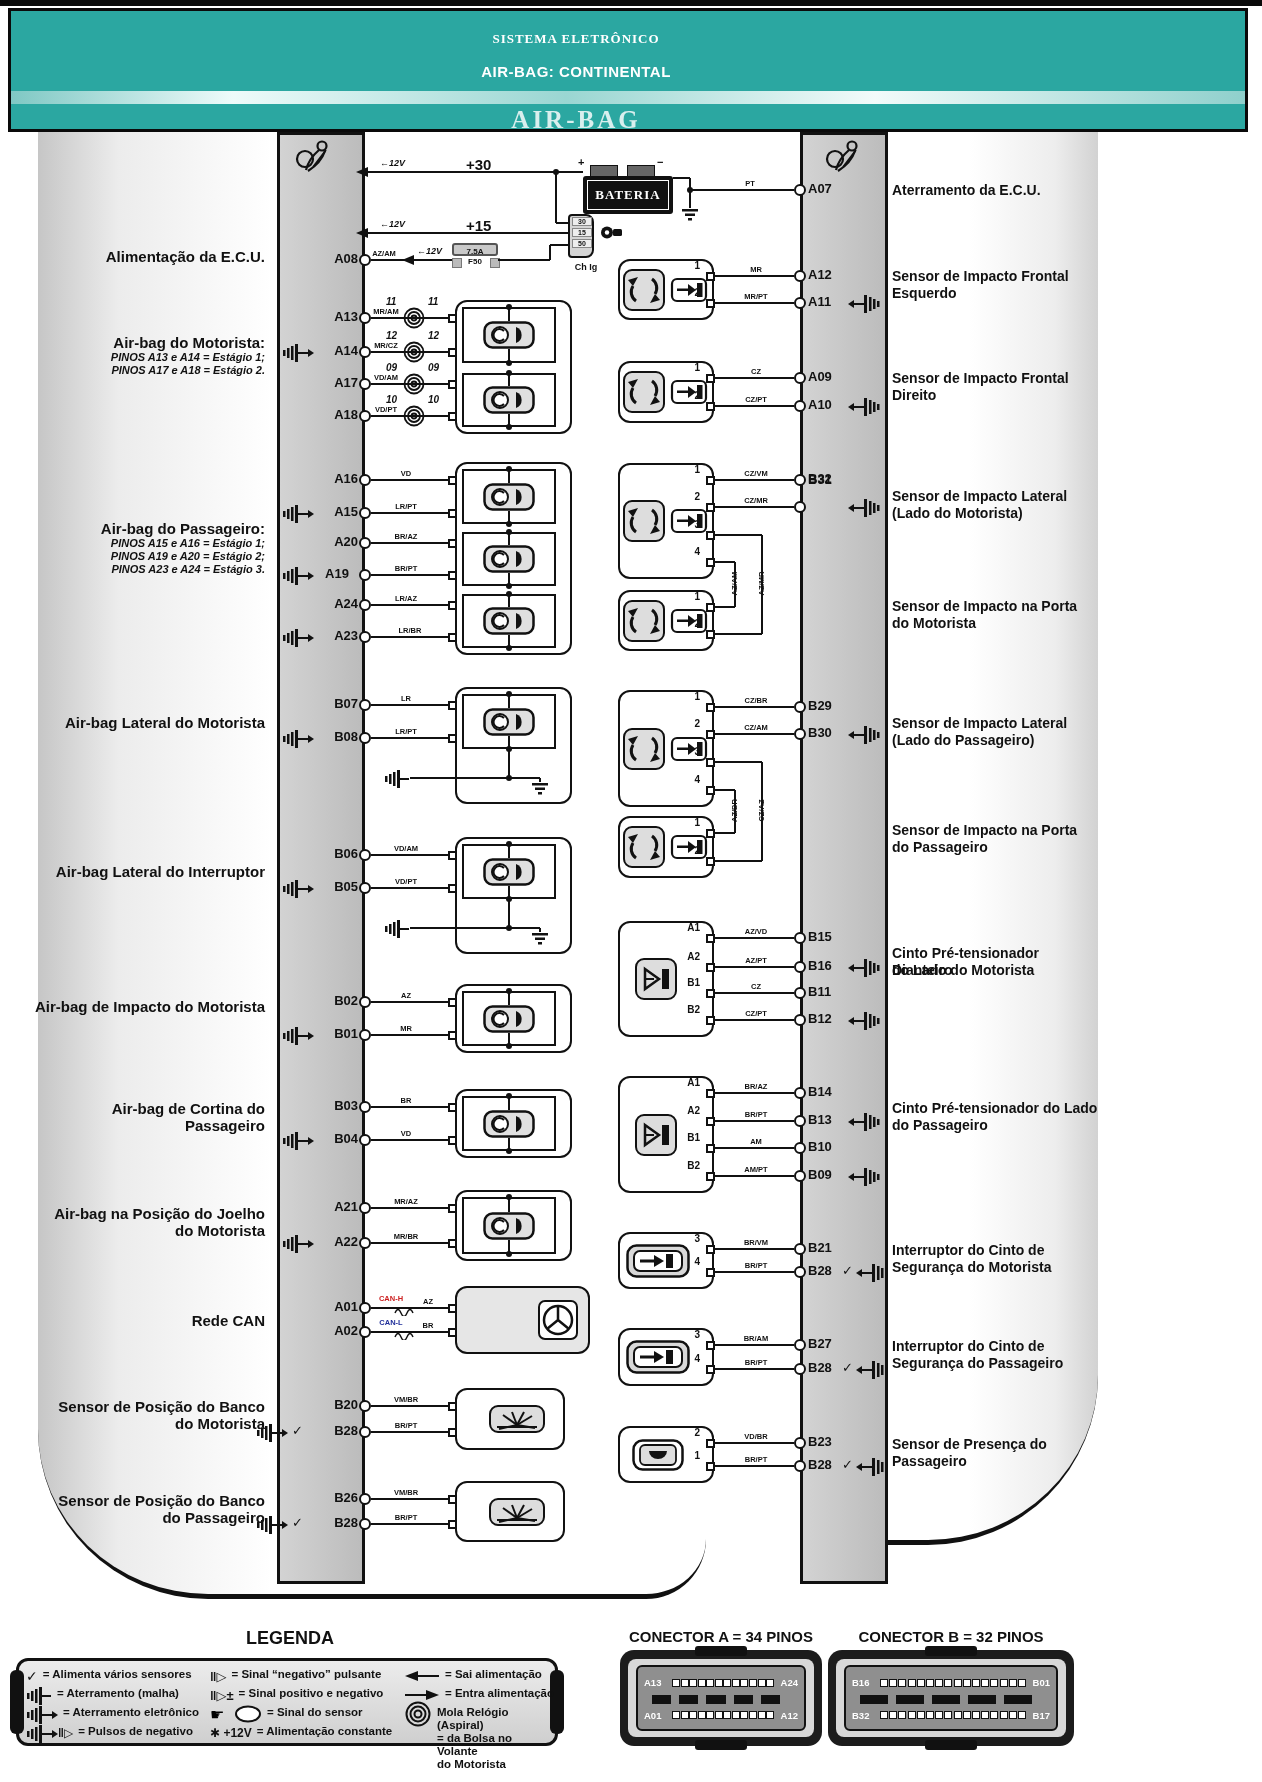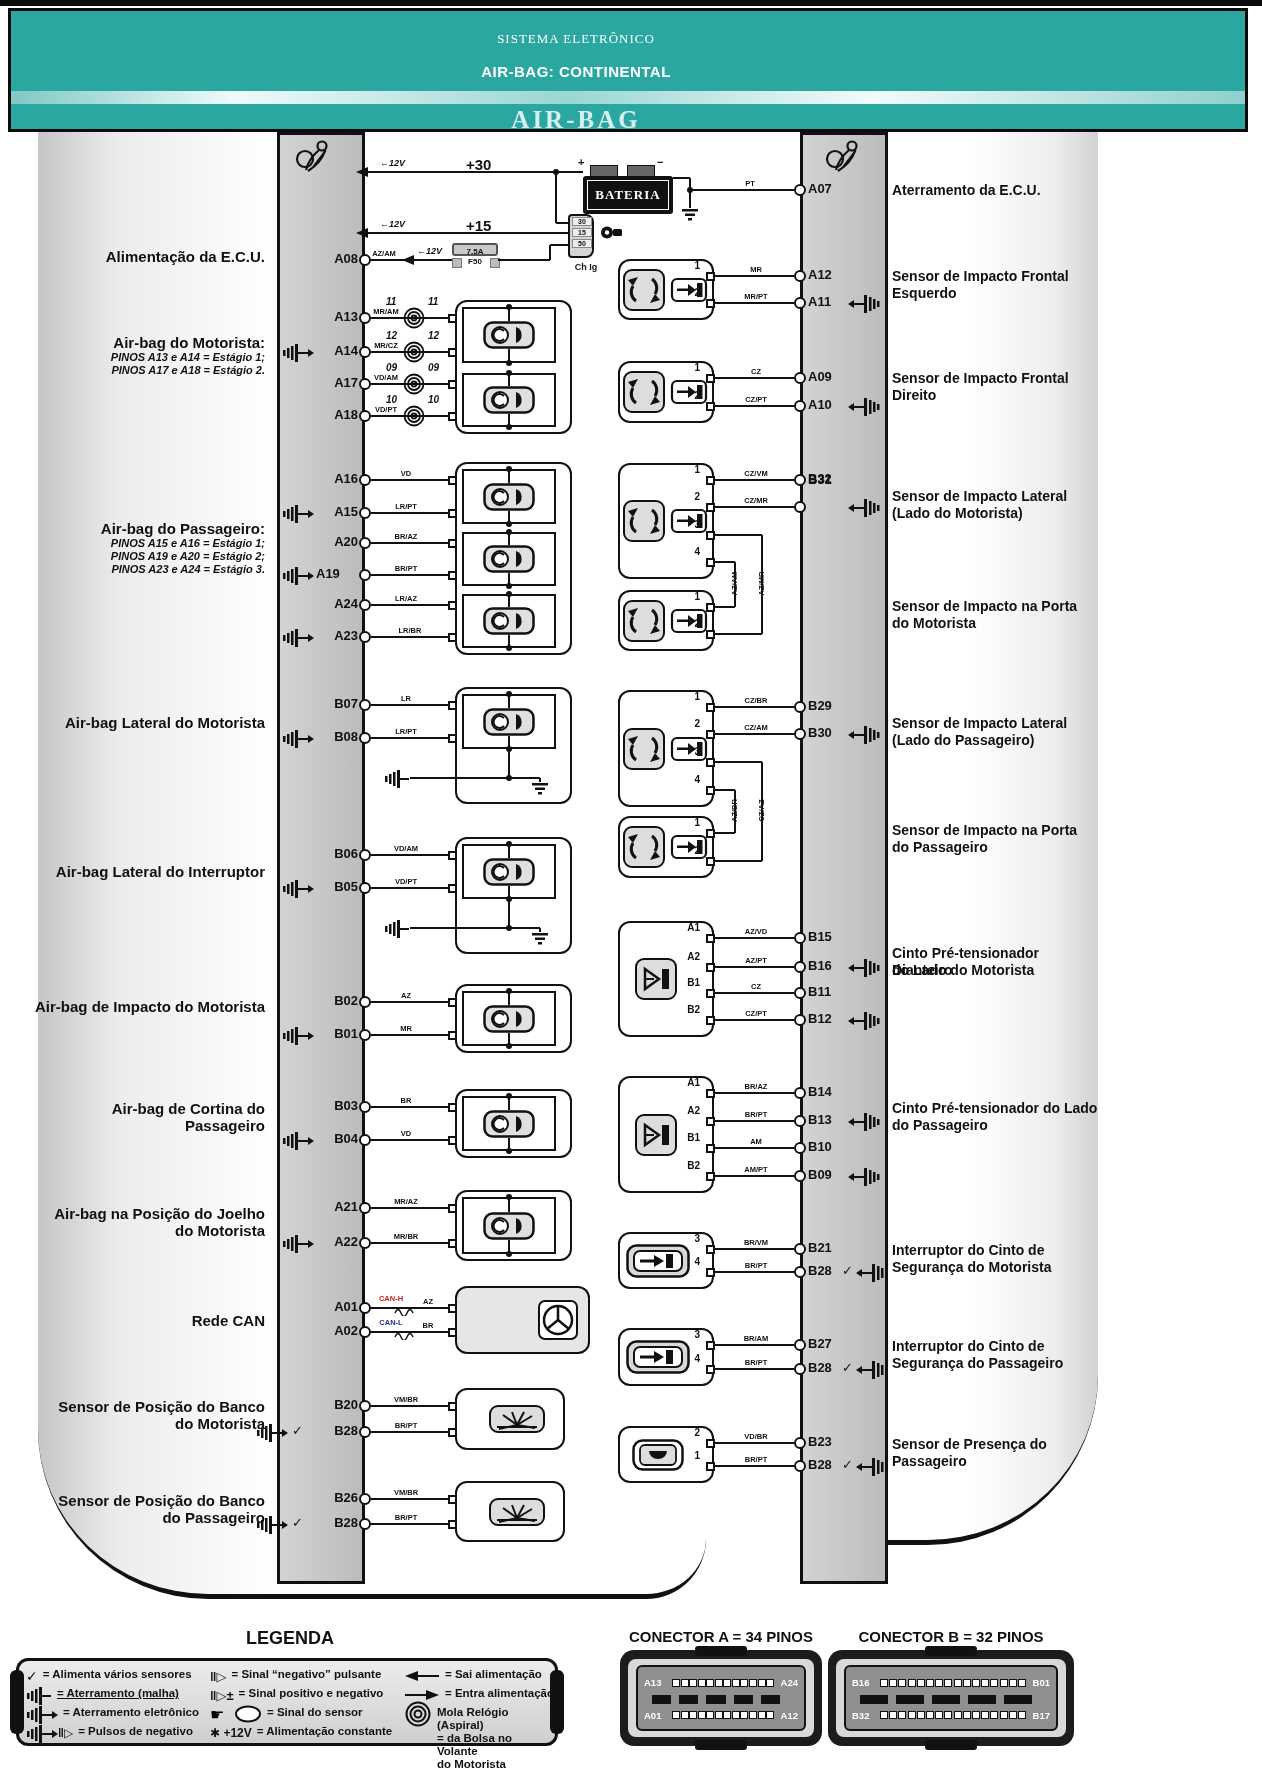--- a/index.html
+++ b/index.html
@@ -6,21 +6,21 @@
   #page{position:relative;width:1262px;height:1782px;background:#fff;overflow:hidden;
         font-family:"Liberation Sans","DejaVu Sans",sans-serif;color:#111;}
   .abs{position:absolute;}
   .topbar{position:absolute;left:0;top:0;width:1262px;height:6px;background:#0a0a0a;}
   .hdr{position:absolute;left:8px;top:8px;width:1240px;height:124px;background:#2ba7a1;
        border:3px solid #0a0a0a;box-sizing:border-box;}
   .badge{position:absolute;left:80px;top:26px;width:330px;height:32px;border:3px solid #fff;
          border-radius:18px;color:#fff;font-weight:bold;font-size:14px;line-height:32px;
          text-align:center;letter-spacing:.5px;}
   .sys{position:absolute;left:390px;top:20px;width:350px;text-align:center;color:#fff;
-       font-family:"Liberation Serif","DejaVu Serif",serif;font-size:13px;letter-spacing:1px;font-weight:normal;}
+       font-family:"Liberation Serif","DejaVu Serif",serif;font-size:13px;letter-spacing:1px;font-weight:bold;}
   .sub{position:absolute;left:390px;top:52px;width:350px;text-align:center;color:#fff;
        font-weight:bold;font-size:15px;letter-spacing:.5px;}
   .stripe{position:absolute;left:0px;top:80px;width:1234px;height:13px;
        background:linear-gradient(90deg,#7fc8c4,#eefbfa 18%,#9ad6d2 45%,#f2fbfa 70%,#8fd0cc 100%);}
   .title{position:absolute;left:0px;top:95px;width:1130px;text-align:center;color:#d9efee;
        font-family:"Liberation Serif","DejaVu Serif",serif;font-weight:bold;font-size:25px;letter-spacing:3px;}
   .panelL{position:absolute;left:38px;top:132px;width:668px;height:1462px;
        background:linear-gradient(90deg,#c6c6c6 0%,#ececec 12%,#ffffff 35%);
        border-bottom:5px solid #111;border-radius:0 0 60px 170px;}
   .panelR{position:absolute;left:812px;top:132px;width:286px;height:1408px;
@@ -284,21 +284,21 @@
       <div class="abs" style="left:282px;top:565px"><svg width="32" height="20">
           <g fill="#111">
             <rect x="1" y="8" width="2.5" height="6"></rect>
             <rect x="5" y="6" width="2.5" height="10"></rect>
             <rect x="9" y="4" width="2.5" height="14"></rect>
             <rect x="13" y="2" width="3" height="18"></rect>
             <rect x="16" y="10" width="11" height="2"></rect>
             <polygon points="26,7 32,11 26,15"></polygon>
           </g>
         </svg></div>
-      <div class="pin" style="left:316px;top:566px;width:42px;text-align:left">A19</div>
+      <div class="pin" style="left:316px;top:566px;width:42px;text-align:center">A19</div>
       <div class="wire" style="left:371px;top:574px;width:77px"></div>
       <div class="tab" style="left:448px;top:570.5px"></div>
       <div class="wlab" style="left:384px;top:564px;width:44px">BR/PT</div>
       <div class="conn" style="left:462px;top:558px">B2</div>
       <div class="notch" style="left:359px;top:599px"></div>
       <div class="pin" style="left:316px;top:596px;width:42px;text-align:right">A24</div>
       <div class="wire" style="left:371px;top:604px;width:77px"></div>
       <div class="tab" style="left:448px;top:600.5px"></div>
       <div class="wlab" style="left:384px;top:594px;width:44px">LR/AZ</div>
       <div class="conn" style="left:462px;top:588px">C1</div>
@@ -1081,21 +1081,21 @@
           </g>
         </svg></div>
     </div>
 
   <div class="legend-title" style="left:120px;width:340px;">LEGENDA</div>
   <div class="legend-box"></div>
   <div class="legcap" style="left:10px;"></div>
   <div class="legcap" style="left:550px;"></div>
   <div id="legendItems">
       <div class="legitem" style="left:26px;top:1668px;width:180px;display:flex;gap:5px;align-items:flex-start;"><span style="flex:none;display:inline-flex;align-items:center;height:16px"><span style="font-weight:bold;font-size:14px">✓</span></span><span>= Alimenta vários sensores</span></div>
-      <div class="legitem" style="left:26px;top:1687px;width:180px;display:flex;gap:5px;align-items:flex-start;text-decoration:underline;"><span style="flex:none;display:inline-flex;align-items:center;height:16px"><svg width="26" height="20">
+      <div class="legitem" style="left:26px;top:1687px;width:180px;display:flex;gap:5px;align-items:flex-start;"><span style="flex:none;display:inline-flex;align-items:center;height:16px"><svg width="26" height="20">
             <g fill="#111">
               <rect x="1" y="8" width="2.5" height="6"></rect>
               <rect x="5" y="6" width="2.5" height="10"></rect>
               <rect x="9" y="4" width="2.5" height="14"></rect>
               <rect x="13" y="2" width="3" height="18"></rect>
               <rect x="16" y="10" width="9" height="2"></rect>
             </g>
           </svg></span><span>= Aterramento (malha)</span></div>
       <div class="legitem" style="left:26px;top:1706px;width:180px;display:flex;gap:5px;align-items:flex-start;"><span style="flex:none;display:inline-flex;align-items:center;height:16px"><svg width="32" height="20">
             <g fill="#111">

